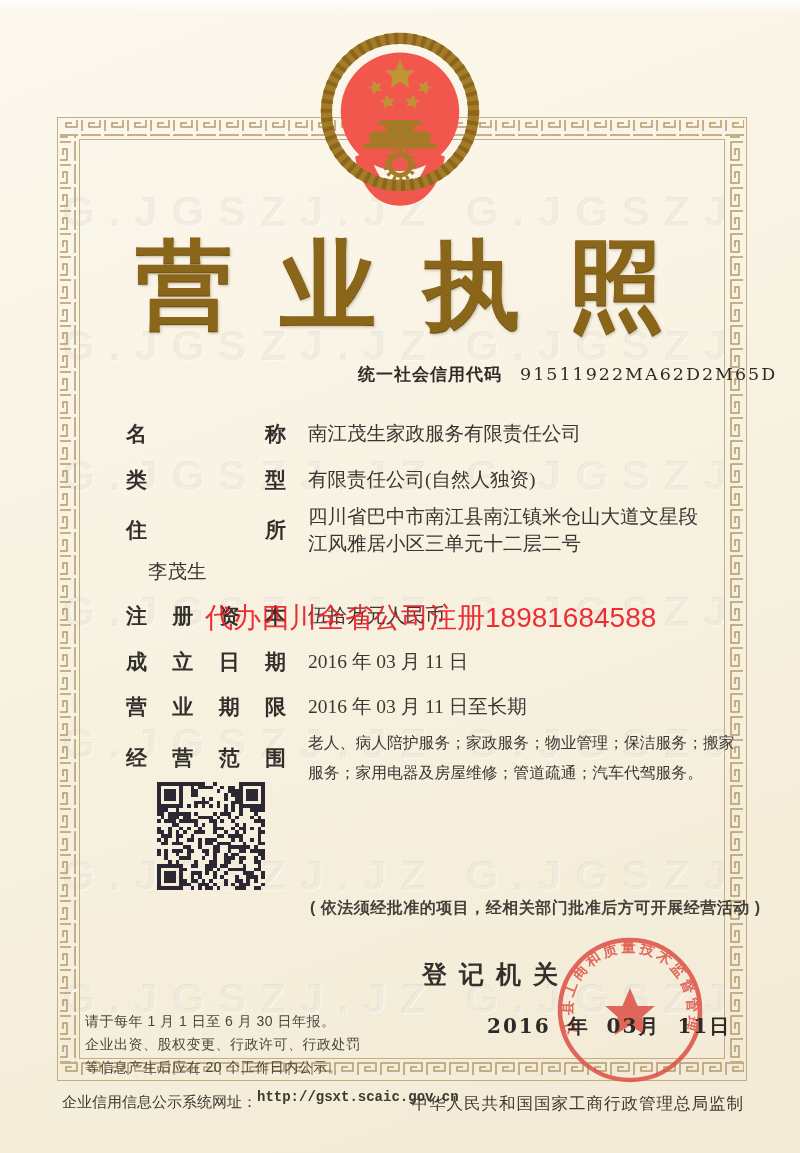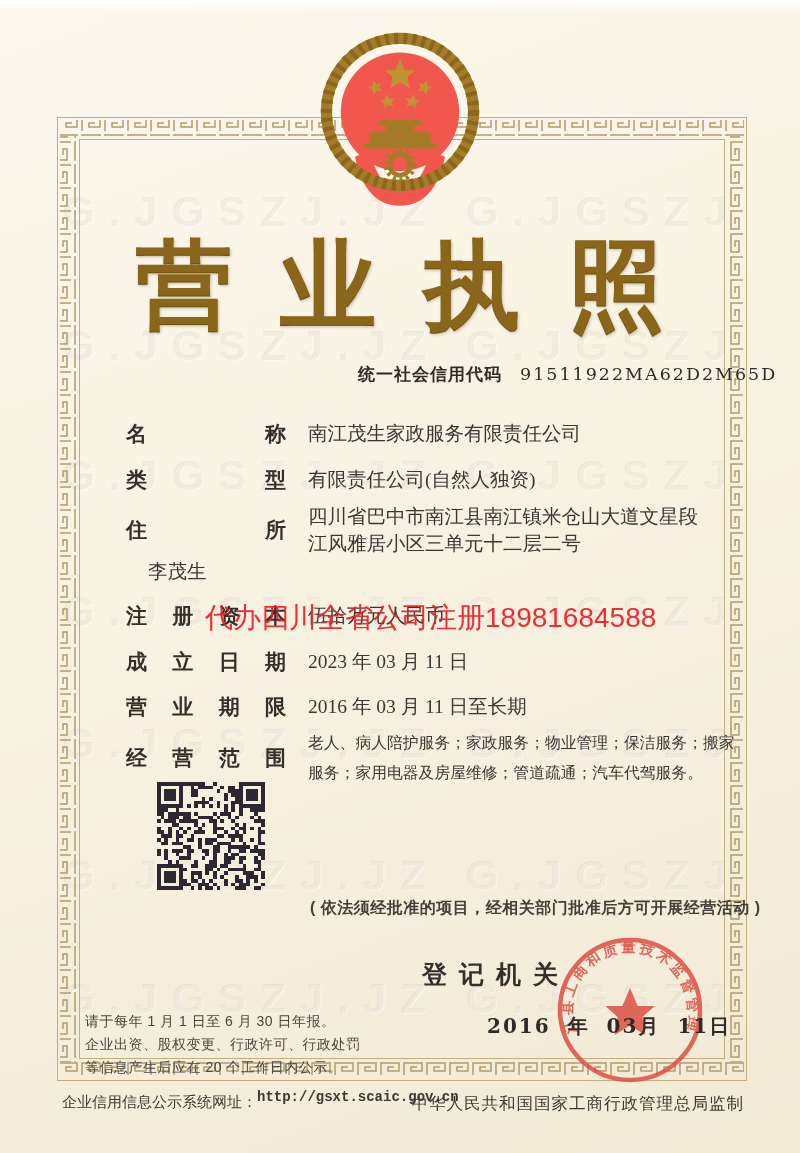--- a/index.html
+++ b/index.html
@@ -125,21 +125,21 @@
   </div>
   <div class="row z3" style="top:558px">
     <span class="fvalue">李茂生</span>
   </div>
   <div class="row z3" style="top:602px">
     <span class="flabel">注册资本</span>
     <span class="fvalue">伍拾万元人民币</span>
   </div>
   <div class="row z3" style="top:648px">
     <span class="flabel">成立日期</span>
-    <span class="fvalue">2023 年 03 月 11 日</span>
+    <span class="fvalue">2016 年 03 月 11 日</span>
   </div>
   <div class="row z3" style="top:693px">
     <span class="flabel">营业期限</span>
     <span class="fvalue">2016 年 03 月 11 日至长期</span>
   </div>
   <div class="row center z3" style="top:728px">
     <span class="flabel">经营范围</span>
     <span class="fvalue small">老人、病人陪护服务；家政服务；物业管理；保洁服务；搬家服务；家用电器及房屋维修；管道疏通；汽车代驾服务。</span>
   </div>
 

